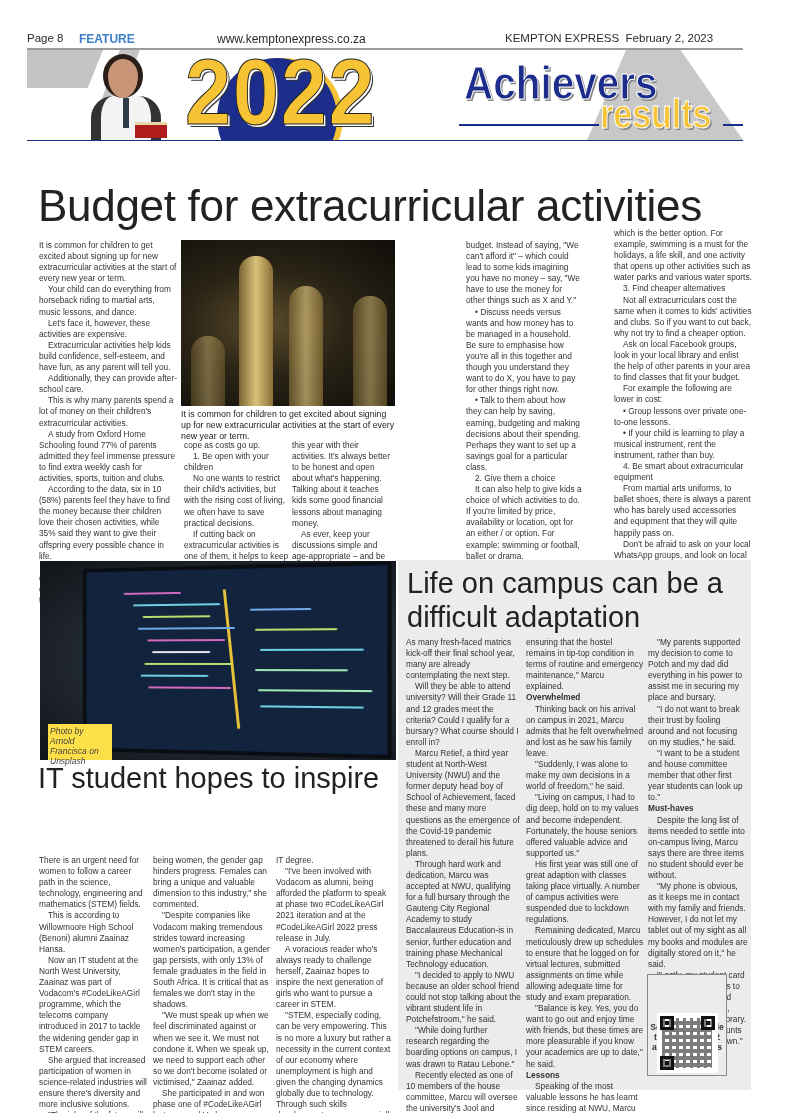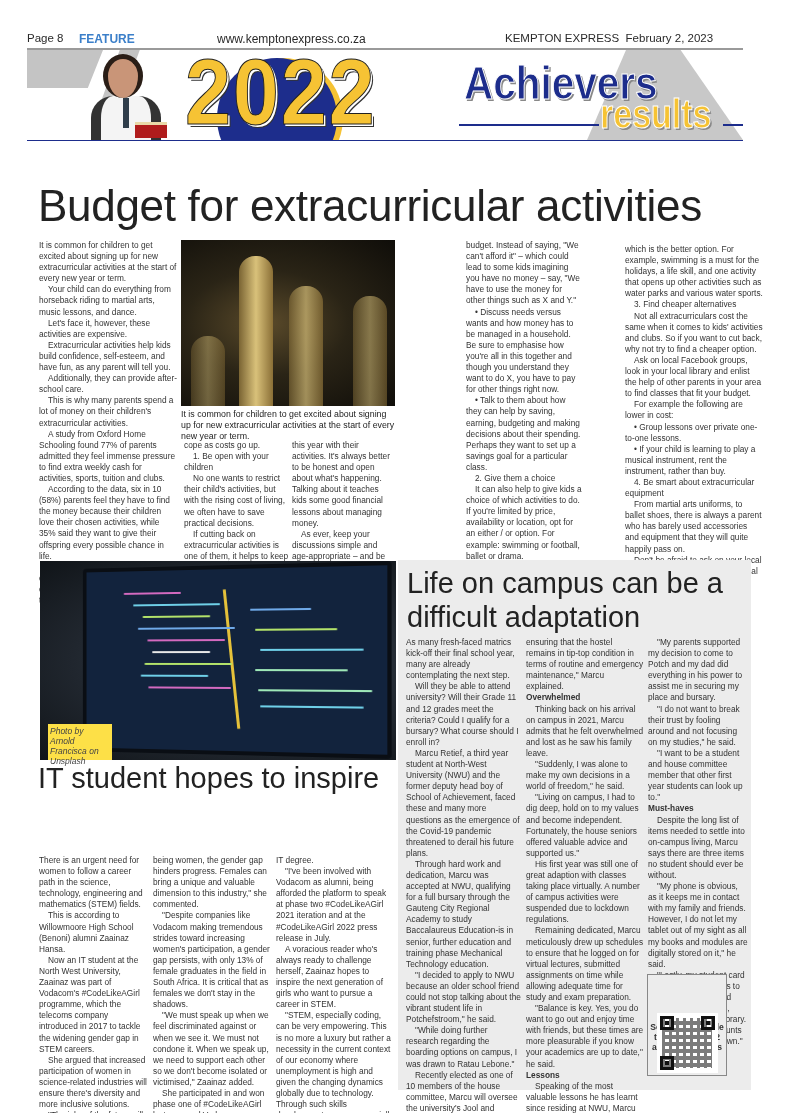--- a/index.html
+++ b/index.html
@@ -133,21 +133,21 @@
 </div>
 <div class="col" style="left:466px;top:240px;width:117px;">
   <p class="ni">budget. Instead of saying, "We can't afford it" – which could lead to some kids imagining you have no money – say, "We have to use the money for other things such as X and Y."</p>
   <p>• Discuss needs versus wants and how money has to be managed in a household. Be sure to emphasise how you're all in this together and though you understand they want to do X, you have to pay for other things right now.</p>
   <p>• Talk to them about how they can help by saving, earning, budgeting and making decisions about their spending. Perhaps they want to set up a savings goal for a particular class.</p>
   <p>2. Give them a choice</p>
   <p>It can also help to give kids a choice of which activities to do. If you're limited by price, availability or location, opt for an either / or option. For example: swimming or football, ballet or drama.</p>
   <p>Look for clubs that do early bird or sibling discounts or deals when you pay in advance, and prioritise those that don't tie you into long-term contracts in case your circumstances change.</p>
   <p>All of these options can save you between 5 and 15%. If you can only afford one activity, then take time to explain</p>
 </div>
-<div class="col" style="left:614px;top:244px;width:138px;margin-left:11px;">
+<div class="col" style="left:614px;top:228px;width:138px;">
   <p class="ni">which is the better option. For example, swimming is a must for the holidays, a life skill, and one activity that opens up other activities such as water parks and various water sports.</p>
   <p>3. Find cheaper alternatives</p>
   <p>Not all extracurriculars cost the same when it comes to kids' activities and clubs. So if you want to cut back, why not try to find a cheaper option.</p>
   <p>Ask on local Facebook groups, look in your local library and enlist the help of other parents in your area to find classes that fit your budget.</p>
   <p>For example the following are lower in cost:</p>
   <p>• Group lessons over private one-to-one lessons.</p>
   <p>• If your child is learning to play a musical instrument, rent the instrument, rather than buy.</p>
   <p>4. Be smart about extracurricular equipment</p>
   <p>From martial arts uniforms, to ballet shoes, there is always a parent who has barely used accessories and equipment that they will quite happily pass on.</p>
   <p>Don't be afraid to ask on your local WhatsApp groups, and look on local Facebook groups.</p>

